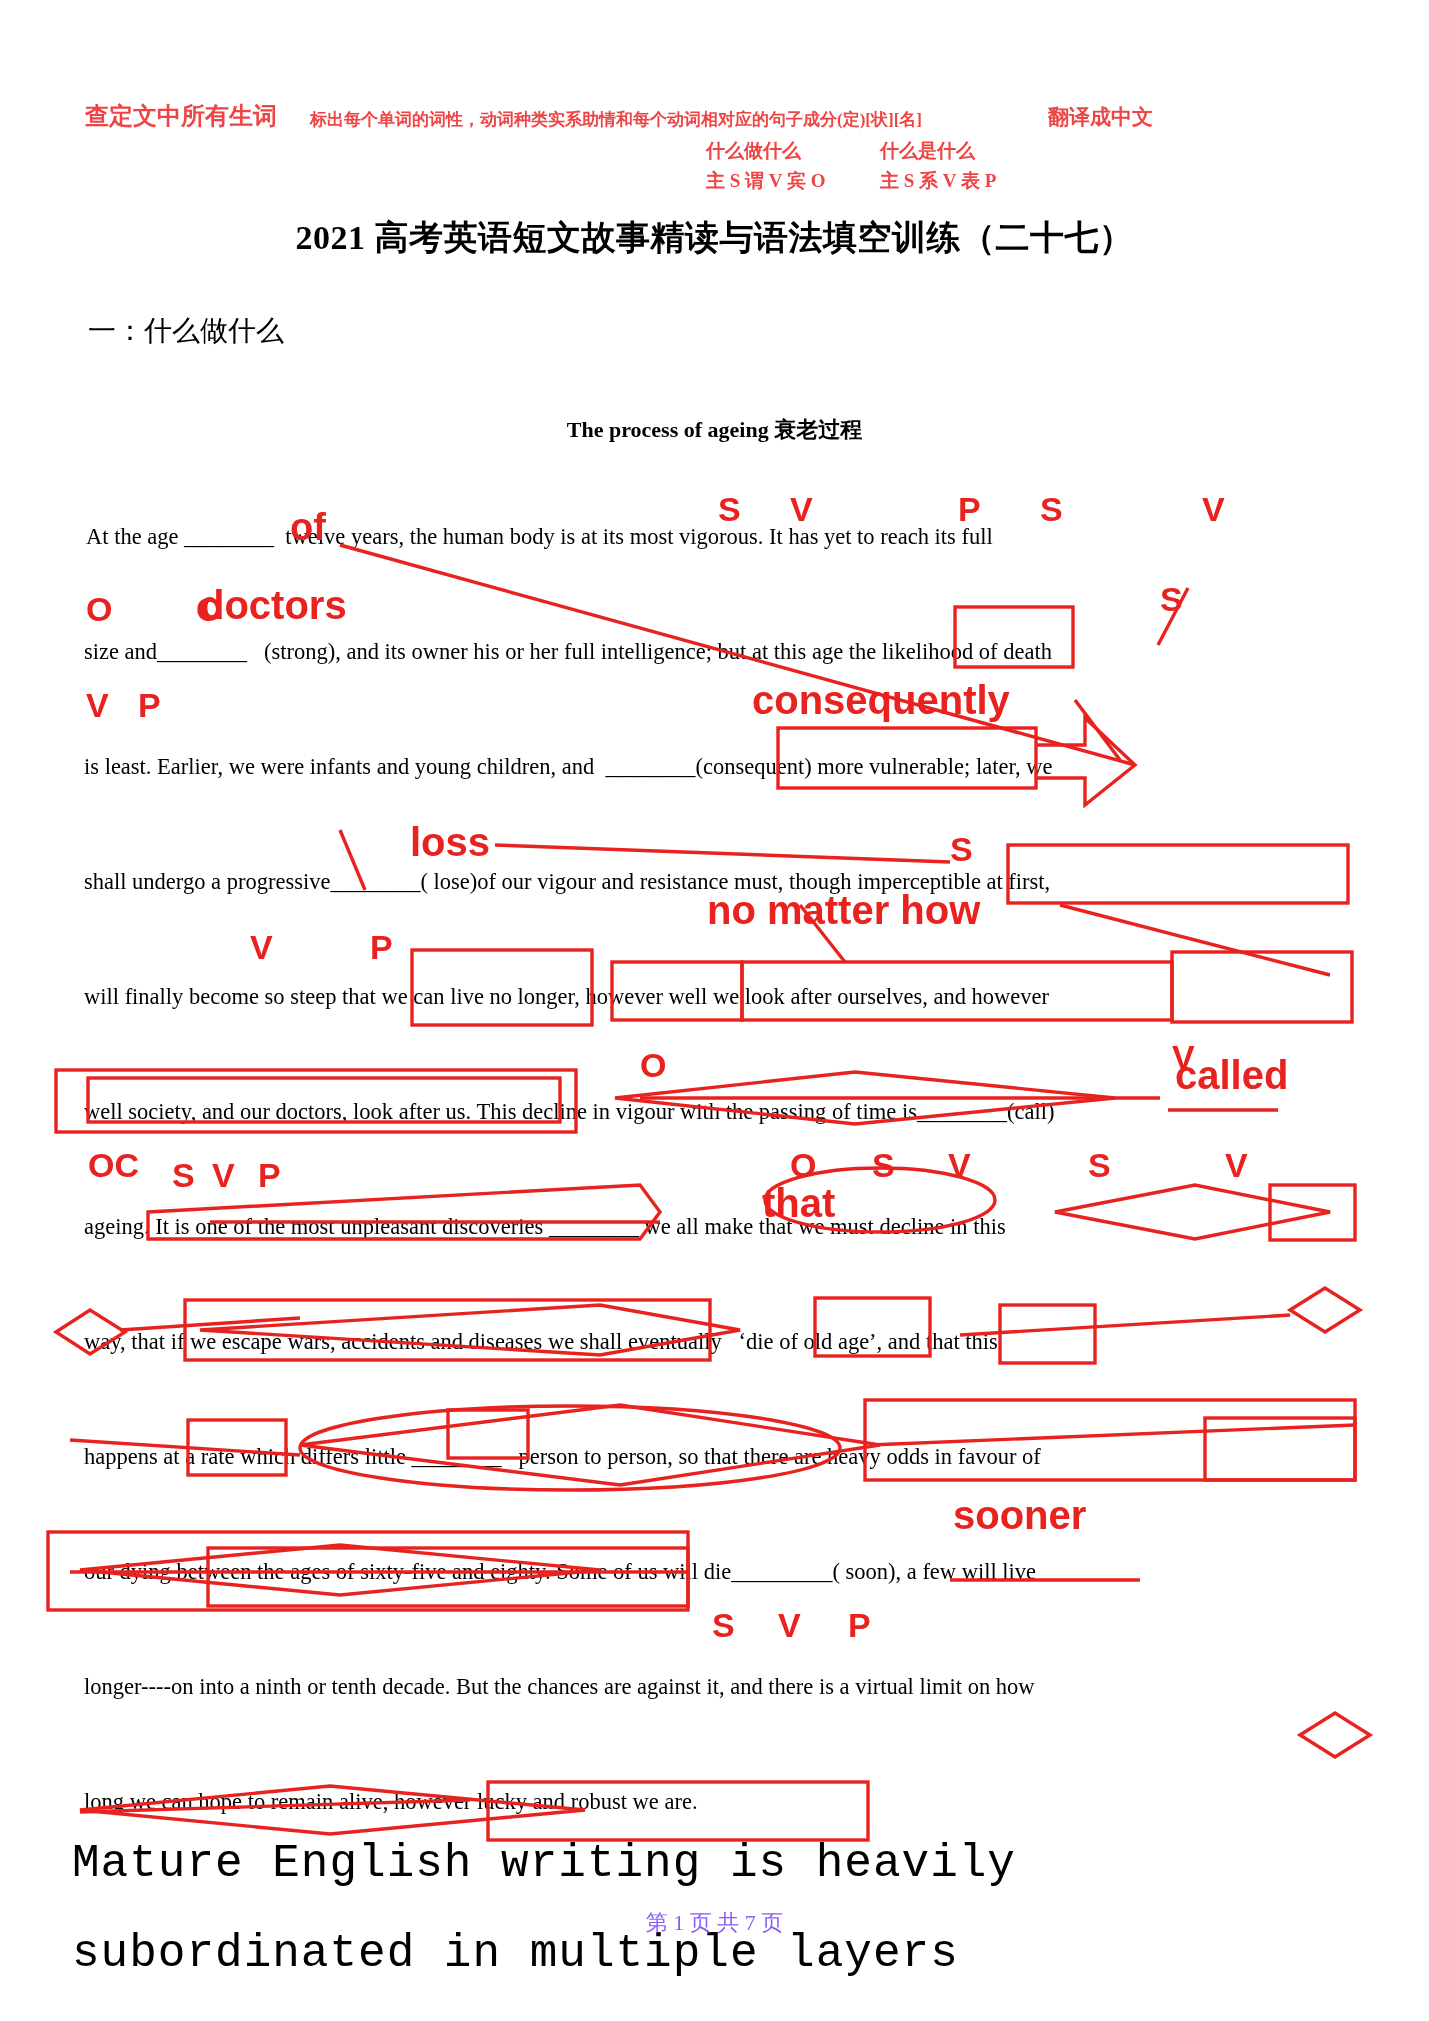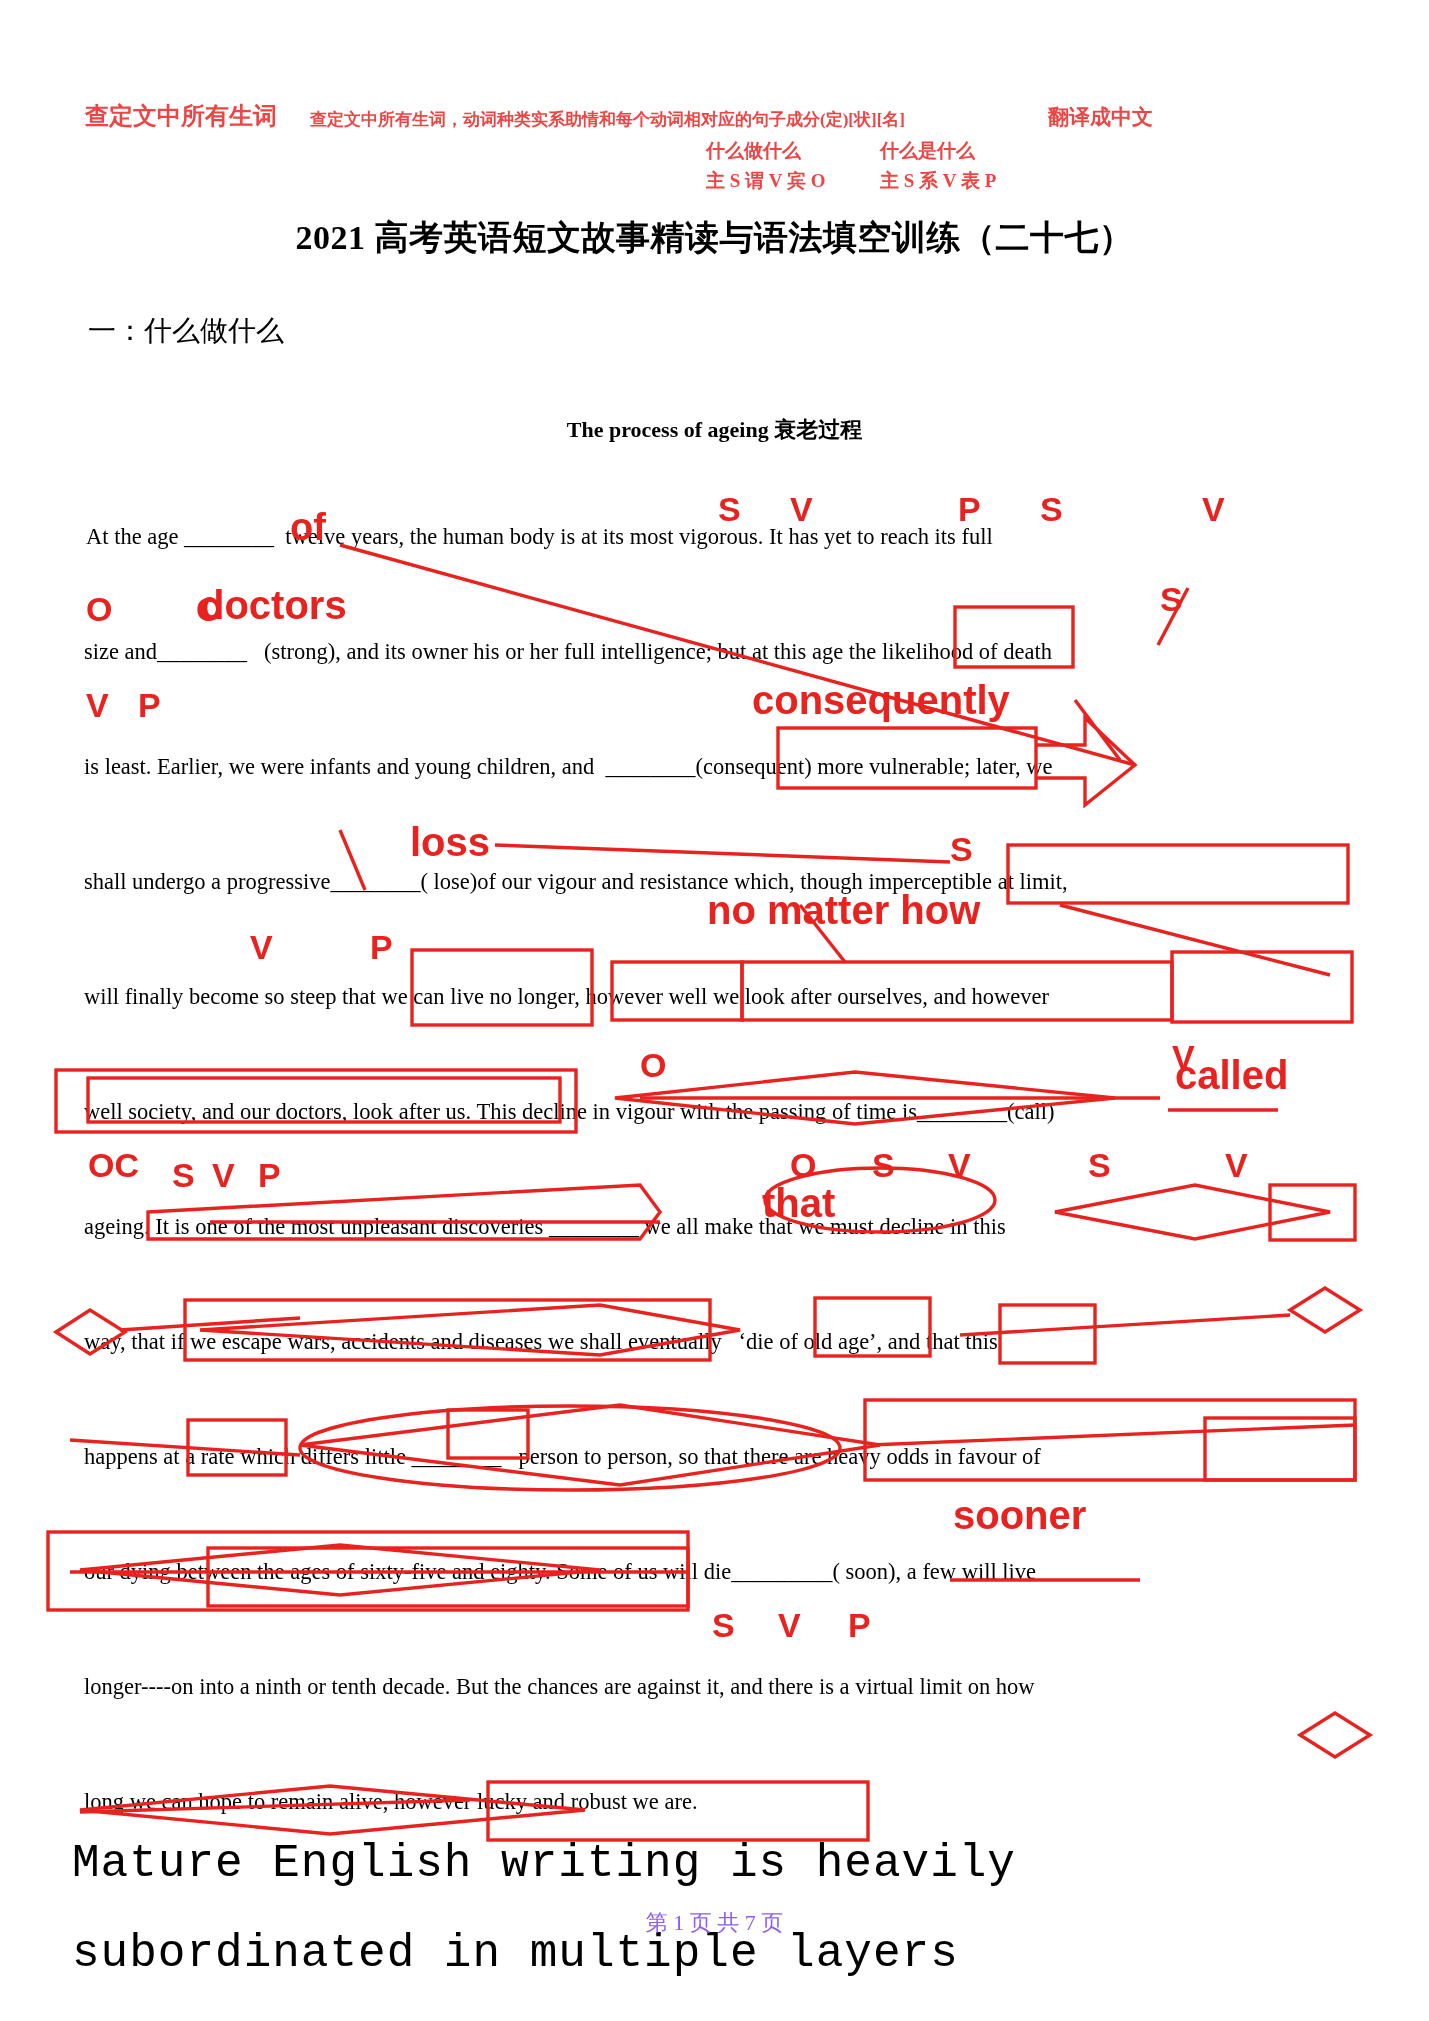--- a/index.html
+++ b/index.html
@@ -62,35 +62,35 @@
     position:absolute; left:0; width:1429px; text-align:center;
     font-size:22px; color:#8b5cf6;
   }
 </style>
 </head>
 <body>
 
 <div class="page">
 
   <div class="top-note tn1">查定文中所有生词</div>
-  <div class="top-note tn2">查定文中所有生词，动词种类实系助情和每个动词相对应的句子成分(定)[状][名]</div>
+  <div class="top-note tn2">标出每个单词的词性，动词种类实系助情和每个动词相对应的句子成分(定)[状][名]</div>
   <div class="top-note tn3">翻译成中文</div>
   <div class="top-note tn4">什么做什么</div>
   <div class="top-note tn5">什么是什么</div>
   <div class="top-note tn6">主 S 谓 V 宾 O</div>
   <div class="top-note tn7">主 S 系 V 表 P</div>
 
   <div class="doc-title"><span class="lead">2021</span><span> 高考英语短文故事精读与语法填空训练（二十七）</span></div>
   <div class="section-head">一：什么做什么</div>
   <div class="passage-title">The process of ageing  衰老过程</div>
 
   <div class="line" style="top:525px;">At the age ________  twelve years, the human body is at its most vigorous. It has yet to reach its full</div>
   <div class="line" style="top:640px; left:84px;">size and________   (strong), and its owner his or her full intelligence; but at this age the likelihood of death</div>
   <div class="line" style="top:755px; left:84px;">is least. Earlier, we were infants and young children, and  ________(consequent) more vulnerable; later, we</div>
-  <div class="line" style="top:870px; left:84px;">shall undergo a progressive________( lose)of our vigour and resistance which, though imperceptible at limit,</div>
+  <div class="line" style="top:870px; left:84px;">shall undergo a progressive________( lose)of our vigour and resistance must, though imperceptible at first,</div>
   <div class="line" style="top:985px; left:84px;">will finally become so steep that we can live no longer, however well we look after ourselves, and however</div>
   <div class="line" style="top:1100px; left:84px;">well society, and our doctors, look after us. This decline in vigour with the passing of time is________(call)</div>
   <div class="line" style="top:1215px; left:84px;">ageing. It is one of the most unpleasant discoveries ________ we all make that we must decline in this</div>
   <div class="line" style="top:1330px; left:84px;">way, that if we escape wars, accidents and diseases we shall eventually   ‘die of old age’, and that this</div>
   <div class="line" style="top:1445px; left:84px;">happens at a rate which differs little ________   person to person, so that there are heavy odds in favour of</div>
   <div class="line" style="top:1560px; left:84px;">our dying between the ages of sixty-five and eighty. Some of us will die_________( soon), a few will live</div>
   <div class="line" style="top:1675px; left:84px;">longer----on into a ninth or tenth decade. But the chances are against it, and there is a virtual limit on how</div>
   <div class="line" style="top:1790px; left:84px;">long we can hope to remain alive, however lucky and robust we are.</div>
 
   <svg class="overlay" viewBox="0 0 1429 2021">

